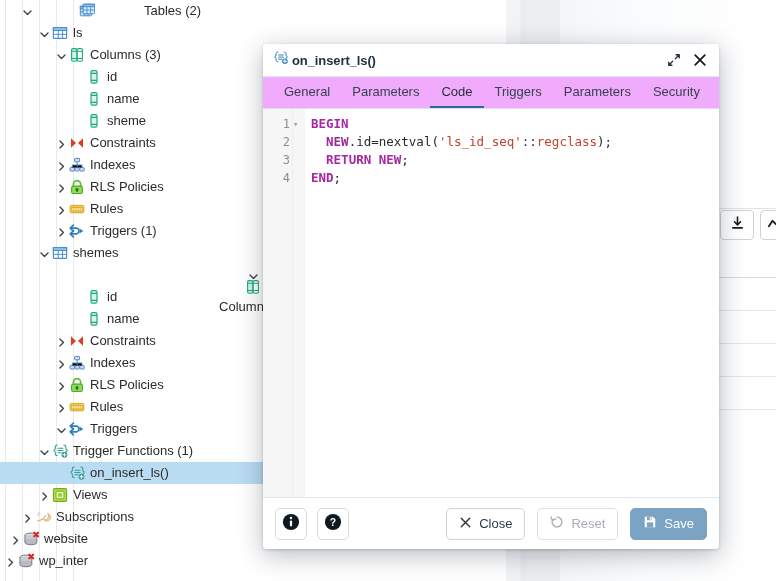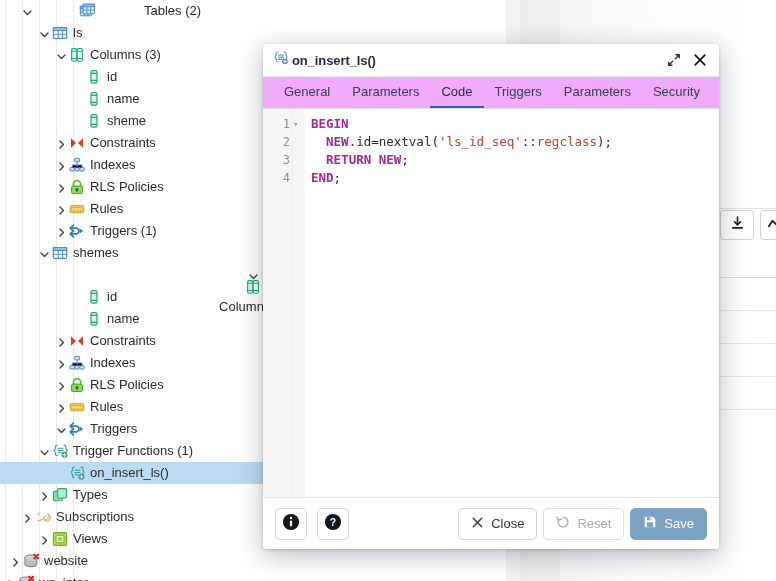--- a/index.html
+++ b/index.html
@@ -129,21 +129,21 @@
     height:52px;flex:0 0 52px;border-top:1px solid #e3e6ea;background:#fff;
     display:flex;align-items:center;padding:0 12px;box-sizing:border-box;
   }
   .round-btn{
     width:30px;height:30px;border:1px solid #d3d9df;border-radius:5px;background:#fff;
     display:flex;align-items:center;justify-content:center;margin-right:10px;cursor:pointer;
   }
   .spacer{flex:1;}
   .fbtn{
     height:30px;border:1px solid #ccd3da;border-radius:5px;background:#fff;
-    display:flex;align-items:center;gap:7px;padding:0 12px;margin-left:6px;
+    display:flex;align-items:center;gap:7px;padding:0 12px;margin-left:12px;
     font-size:13px;color:#2e3a45;cursor:pointer;
   }
   .fbtn.disabled{color:#a7aeb5;border-color:#dde1e5;}
   .fbtn.primary{
     background:#7ba3c4;border-color:#7ba3c4;color:#ffffff;
   }
 </style>
 </head>
 <body>
 
@@ -528,55 +528,41 @@
           <span class="tlabel">on_insert_ls()</span>
         </div>
         <div class="tnode" style="padding-left: 37px;">
           <span class="tw">
             <svg width="11" height="11" viewBox="0 0 12 12">
               <path d="M4.3 2.2 L8.1 6 L4.3 9.8" stroke="#3b4650" stroke-width="1.5" fill="none" stroke-linecap="round" stroke-linejoin="round"></path>
             </svg>
           </span>
           <span class="ticon">
             <svg width="16" height="16" viewBox="0 0 16 16">
-              <rect x="1.4" y="4.4" width="9" height="9.4" rx="1.2" fill="#7fe0ae" stroke="#2da96f" stroke-width="1.1"></rect>
-              <rect x="5.6" y="1.6" width="9" height="9.4" rx="1.2" fill="#a9edc9" stroke="#2da96f" stroke-width="1.1"></rect>
-            </svg>
-          </span>
-          <span class="tlabel">Types</span>
+              <rect x="1.4" y="1.6" width="13.2" height="12.8" rx="1.4" fill="#b3e04a" stroke="#74a81f" stroke-width="1.1"></rect>
+              <rect x="4" y="4.2" width="8" height="7.6" rx=".8" fill="#e8f7c4" stroke="#74a81f" stroke-width="1"></rect>
+              <rect x="5.9" y="6.2" width="4.2" height="3.6" rx=".5" fill="#9bcf33"></rect>
+            </svg>
+          </span>
+          <span class="tlabel">Views</span>
         </div>
         <div class="tnode" style="padding-left: 20px;">
           <span class="tw">
             <svg width="11" height="11" viewBox="0 0 12 12">
               <path d="M4.3 2.2 L8.1 6 L4.3 9.8" stroke="#3b4650" stroke-width="1.5" fill="none" stroke-linecap="round" stroke-linejoin="round"></path>
             </svg>
           </span>
           <span class="ticon">
             <svg width="16" height="16" viewBox="0 0 16 16">
               <path d="M2.6 11.8c3.6-.4 6.5-2.4 8.2-5.4" stroke="#e6b98a" stroke-width="1.3" fill="none" stroke-linecap="round"></path>
               <path d="M8.6 10.6a3.9 3.9 0 1 0 3.7-6.2c1.6 1 2 3.4.6 4.9-1.2 1.3-3.2 1.5-4.3 1.3z" fill="#f3d9b7" stroke="#dba96f" stroke-width=".9"></path>
               <path d="M3.4 3.2 L5.2 5.0 M2.2 5.4 L4.3 6.4" stroke="#b8b8b8" stroke-width="1"></path>
             </svg>
           </span>
           <span class="tlabel">Subscriptions</span>
-        </div>
-        <div class="tnode" style="padding-left: 37px;">
-          <span class="tw">
-            <svg width="11" height="11" viewBox="0 0 12 12">
-              <path d="M4.3 2.2 L8.1 6 L4.3 9.8" stroke="#3b4650" stroke-width="1.5" fill="none" stroke-linecap="round" stroke-linejoin="round"></path>
-            </svg>
-          </span>
-          <span class="ticon">
-            <svg width="16" height="16" viewBox="0 0 16 16">
-              <rect x="1.4" y="1.6" width="13.2" height="12.8" rx="1.4" fill="#b3e04a" stroke="#74a81f" stroke-width="1.1"></rect>
-              <rect x="4" y="4.2" width="8" height="7.6" rx=".8" fill="#e8f7c4" stroke="#74a81f" stroke-width="1"></rect>
-              <rect x="5.9" y="6.2" width="4.2" height="3.6" rx=".5" fill="#9bcf33"></rect>
-            </svg>
-          </span>
-          <span class="tlabel">Views</span>
         </div>
         <div class="tnode" style="padding-left: 8px;">
           <span class="tw">
             <svg width="11" height="11" viewBox="0 0 12 12">
               <path d="M4.3 2.2 L8.1 6 L4.3 9.8" stroke="#3b4650" stroke-width="1.5" fill="none" stroke-linecap="round" stroke-linejoin="round"></path>
             </svg>
           </span>
           <span class="ticon">
             <svg width="17" height="16" viewBox="0 0 16 15">
               <ellipse cx="7.4" cy="4" rx="5.6" ry="2.1" fill="#d7dade" stroke="#6f7378" stroke-width=".9"></ellipse>

